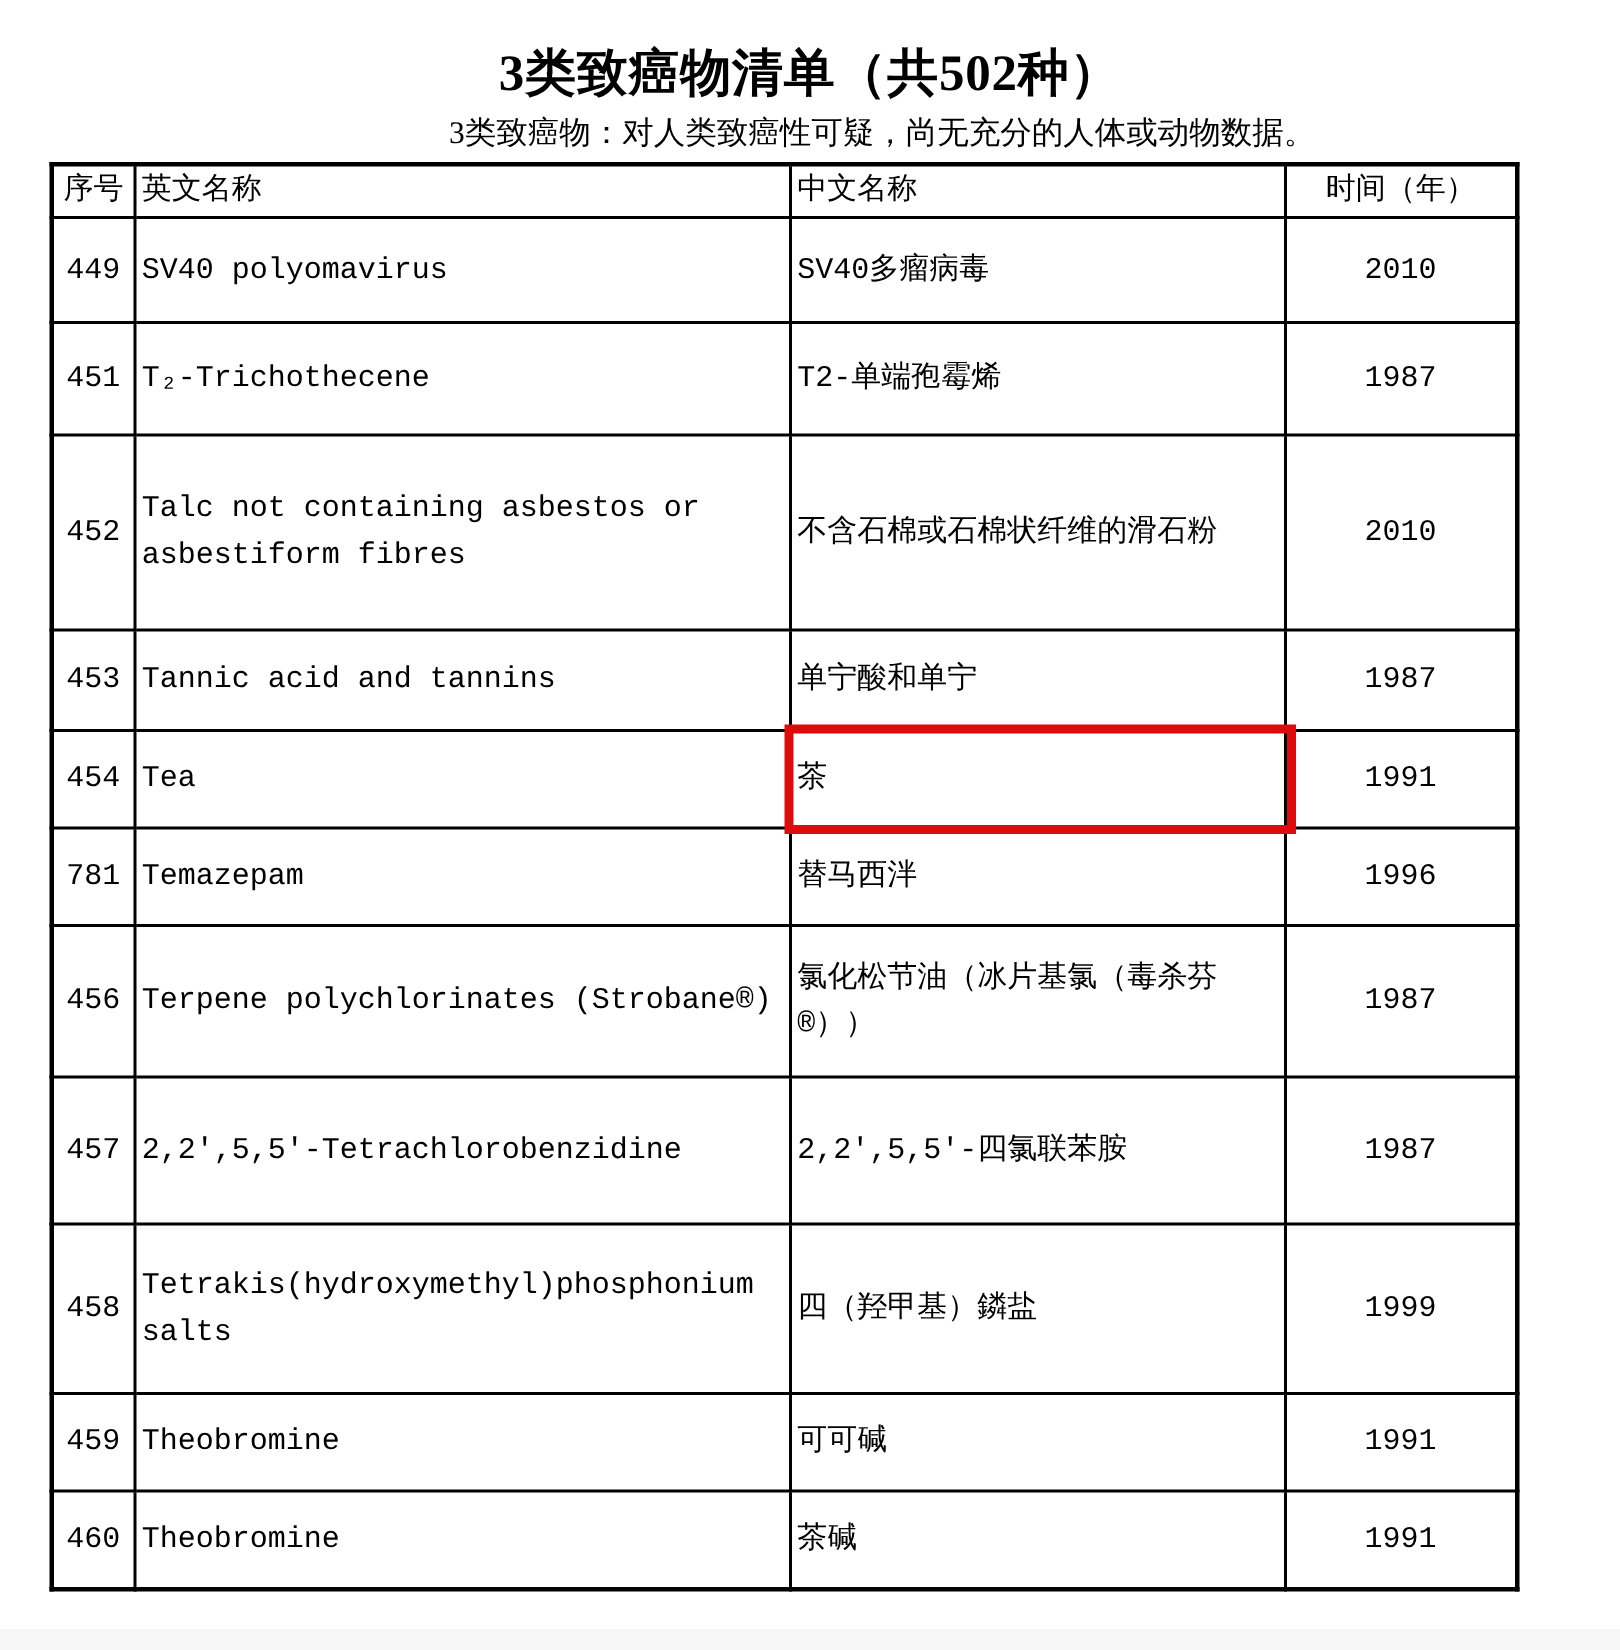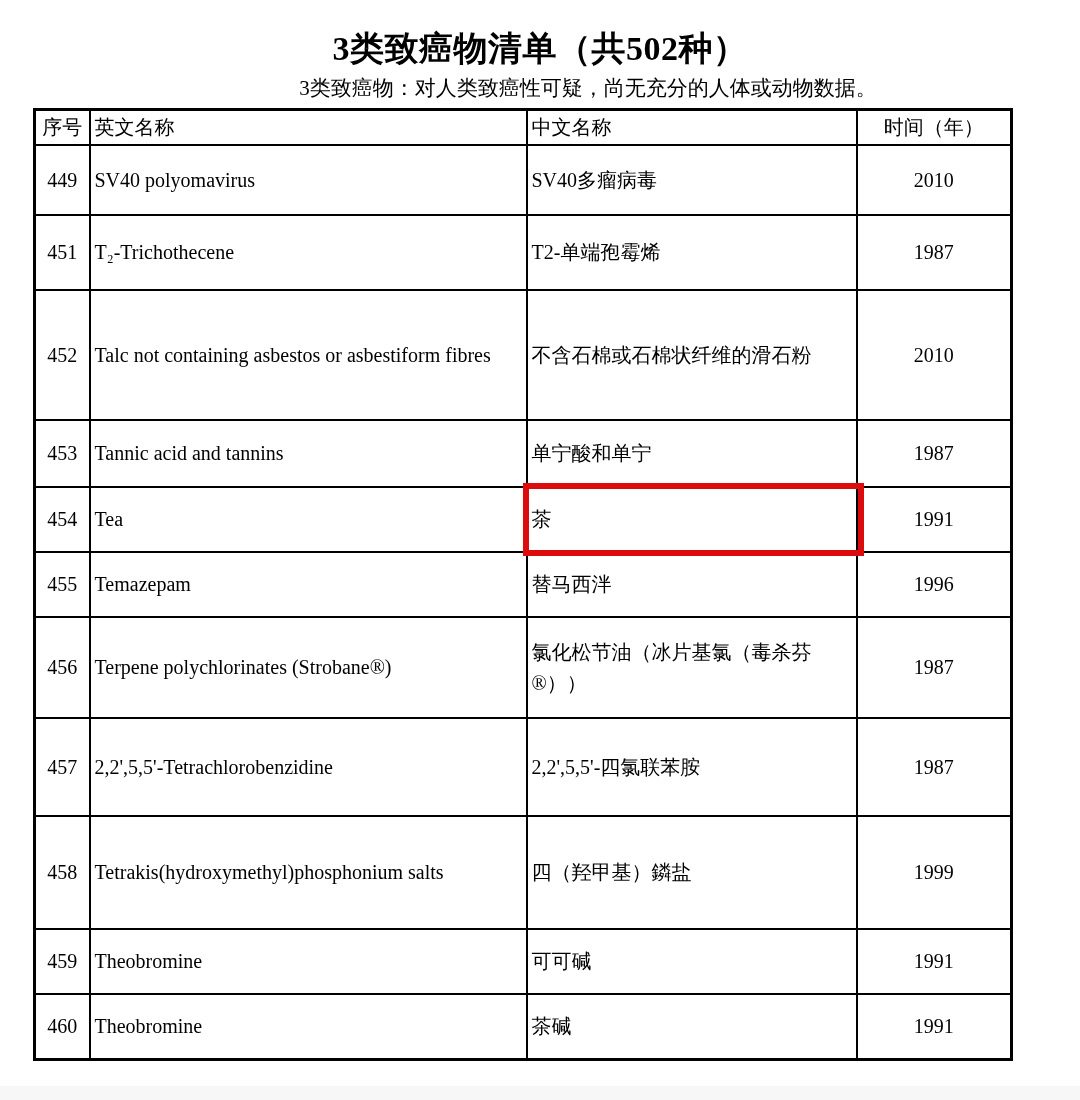--- a/index.html
+++ b/index.html
@@ -41,20 +41,21 @@
   .doc-table col.c-zh   { width: 330px; }
   .doc-table col.c-year { width: 155px; }
   .doc-table th, .doc-table td {
     border: 2px solid #000;
     font-size: 20px;
     font-weight: normal;
     vertical-align: middle;
     padding: 1px 4px;
     line-height: 1.55;
     overflow: visible;
+    font-family: Liberation Mono, monospace;
   }
   .doc-table th { text-align: left; }
   .doc-table th.h-no, .doc-table th.h-year { text-align: center; }
   .doc-table td.c-no   { text-align: center; padding: 16px 1px; }
   .doc-table td.c-year { text-align: center; }
   .doc-table td.c-en, .doc-table td.c-zh { text-align: left; }
   .cell-rel { position: relative; }
   .highlight-box {
     position: absolute;
     top: -5px; bottom: -5px; left: -5px; right: -8px;
@@ -124,21 +125,21 @@
         <td class="c-no">454</td>
         <td class="c-en">Tea</td>
         <td class="c-zh cell-rel">
           <span>茶</span>
           <div class="highlight-box"></div>
         </td>
         <td class="c-year">1991</td>
       </tr>
 
       <tr style="height:48px">
-        <td class="c-no">455</td>
+        <td class="c-no">781</td>
         <td class="c-en">Temazepam</td>
         <td class="c-zh">替马西泮</td>
         <td class="c-year">1996</td>
       </tr>
 
       <tr style="height:101px">
         <td class="c-no">456</td>
         <td class="c-en">Terpene polychlorinates (Strobane®)</td>
         <td class="c-zh">氯化松节油（冰片基氯（毒杀芬®））</td>
         <td class="c-year">1987</td>

